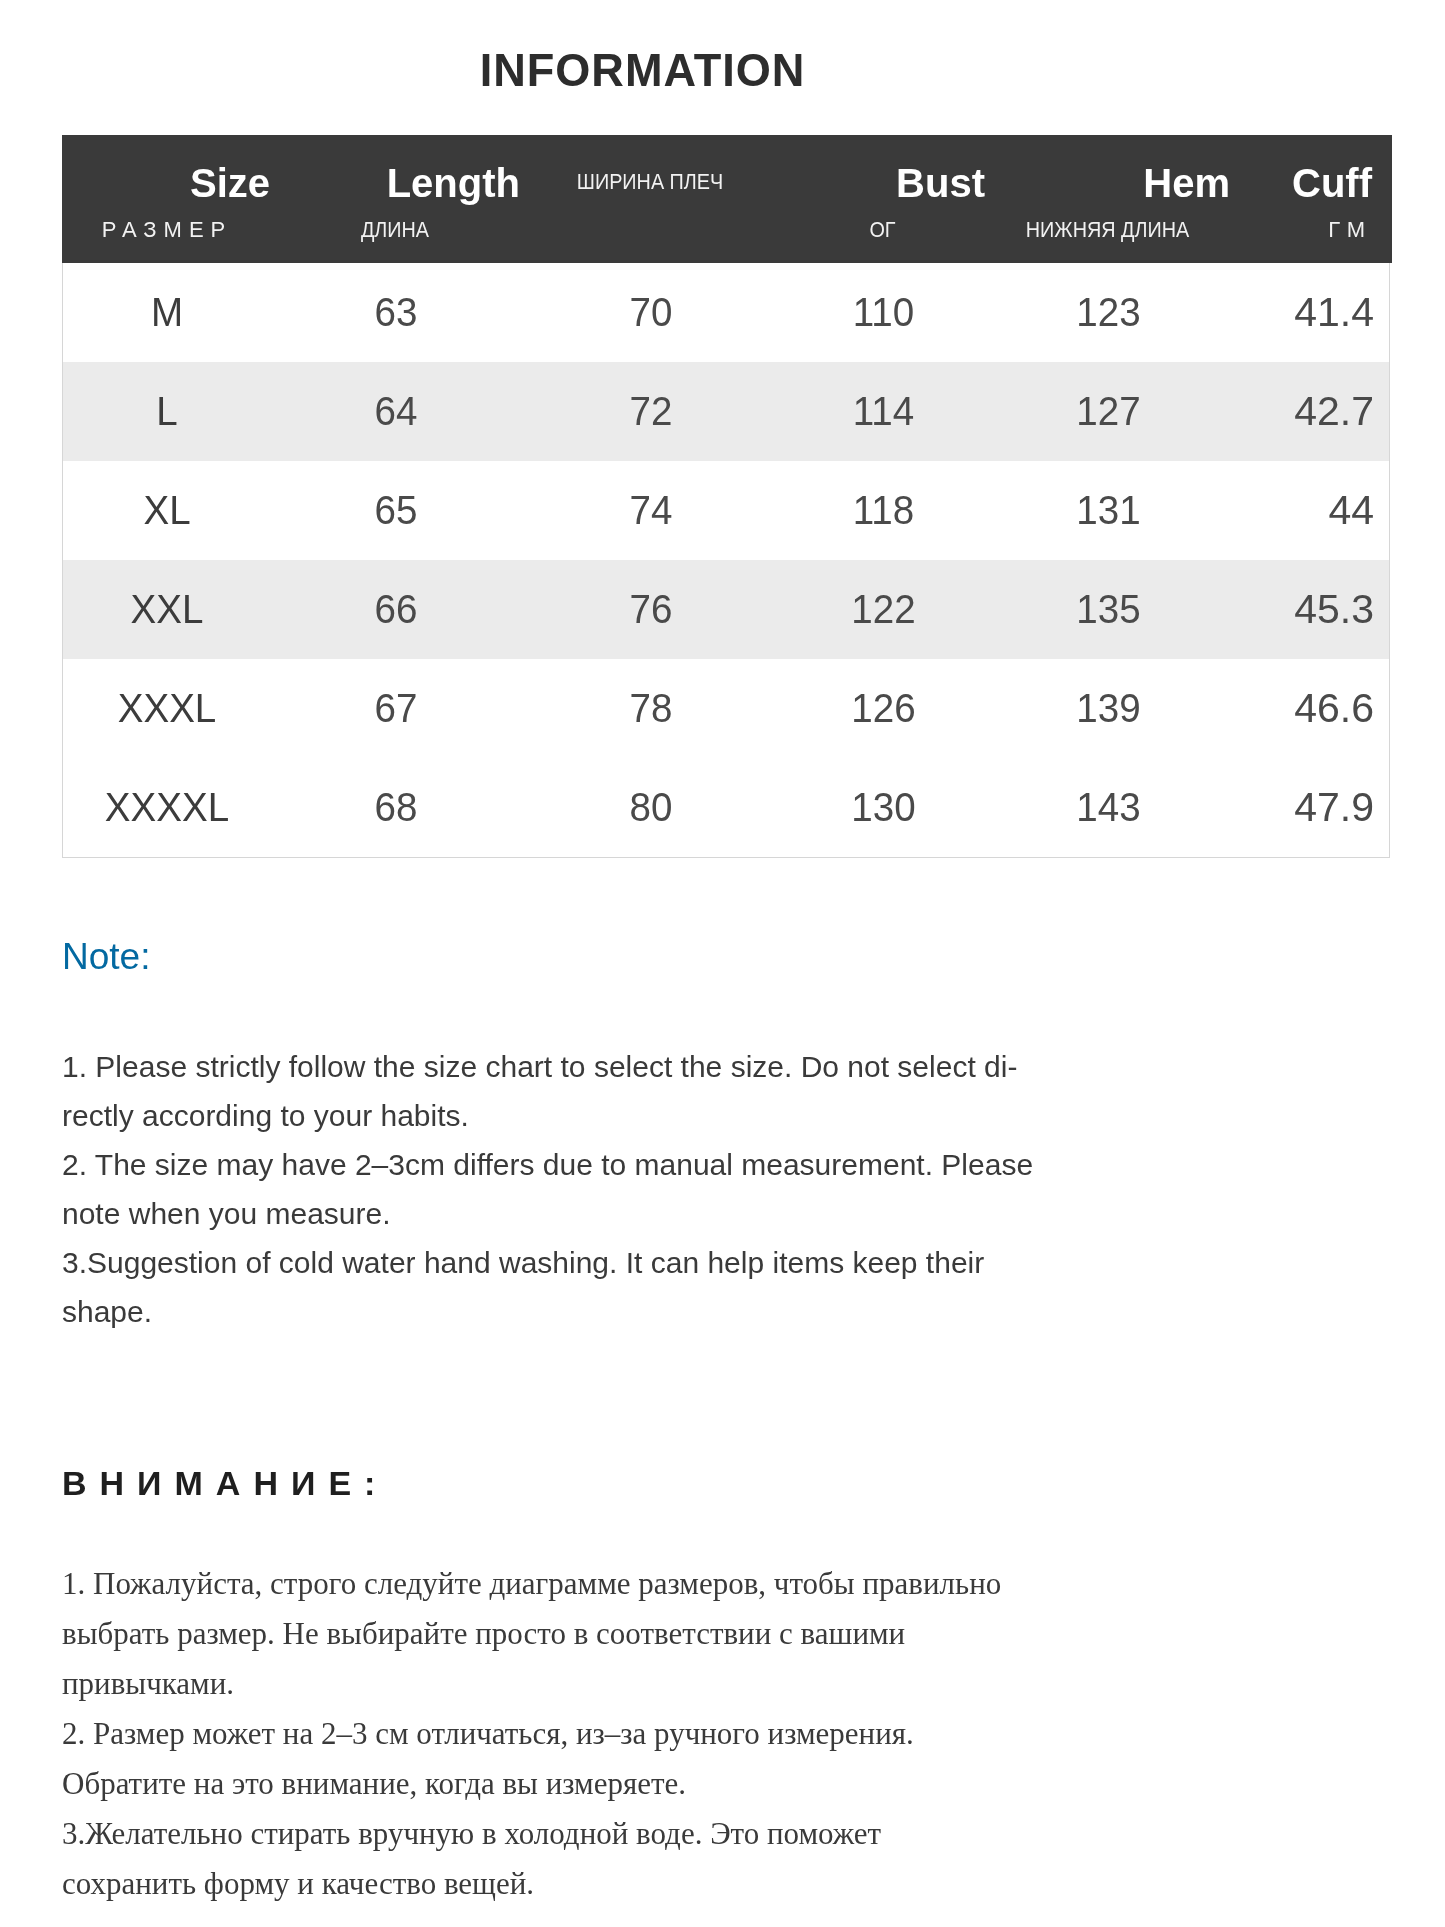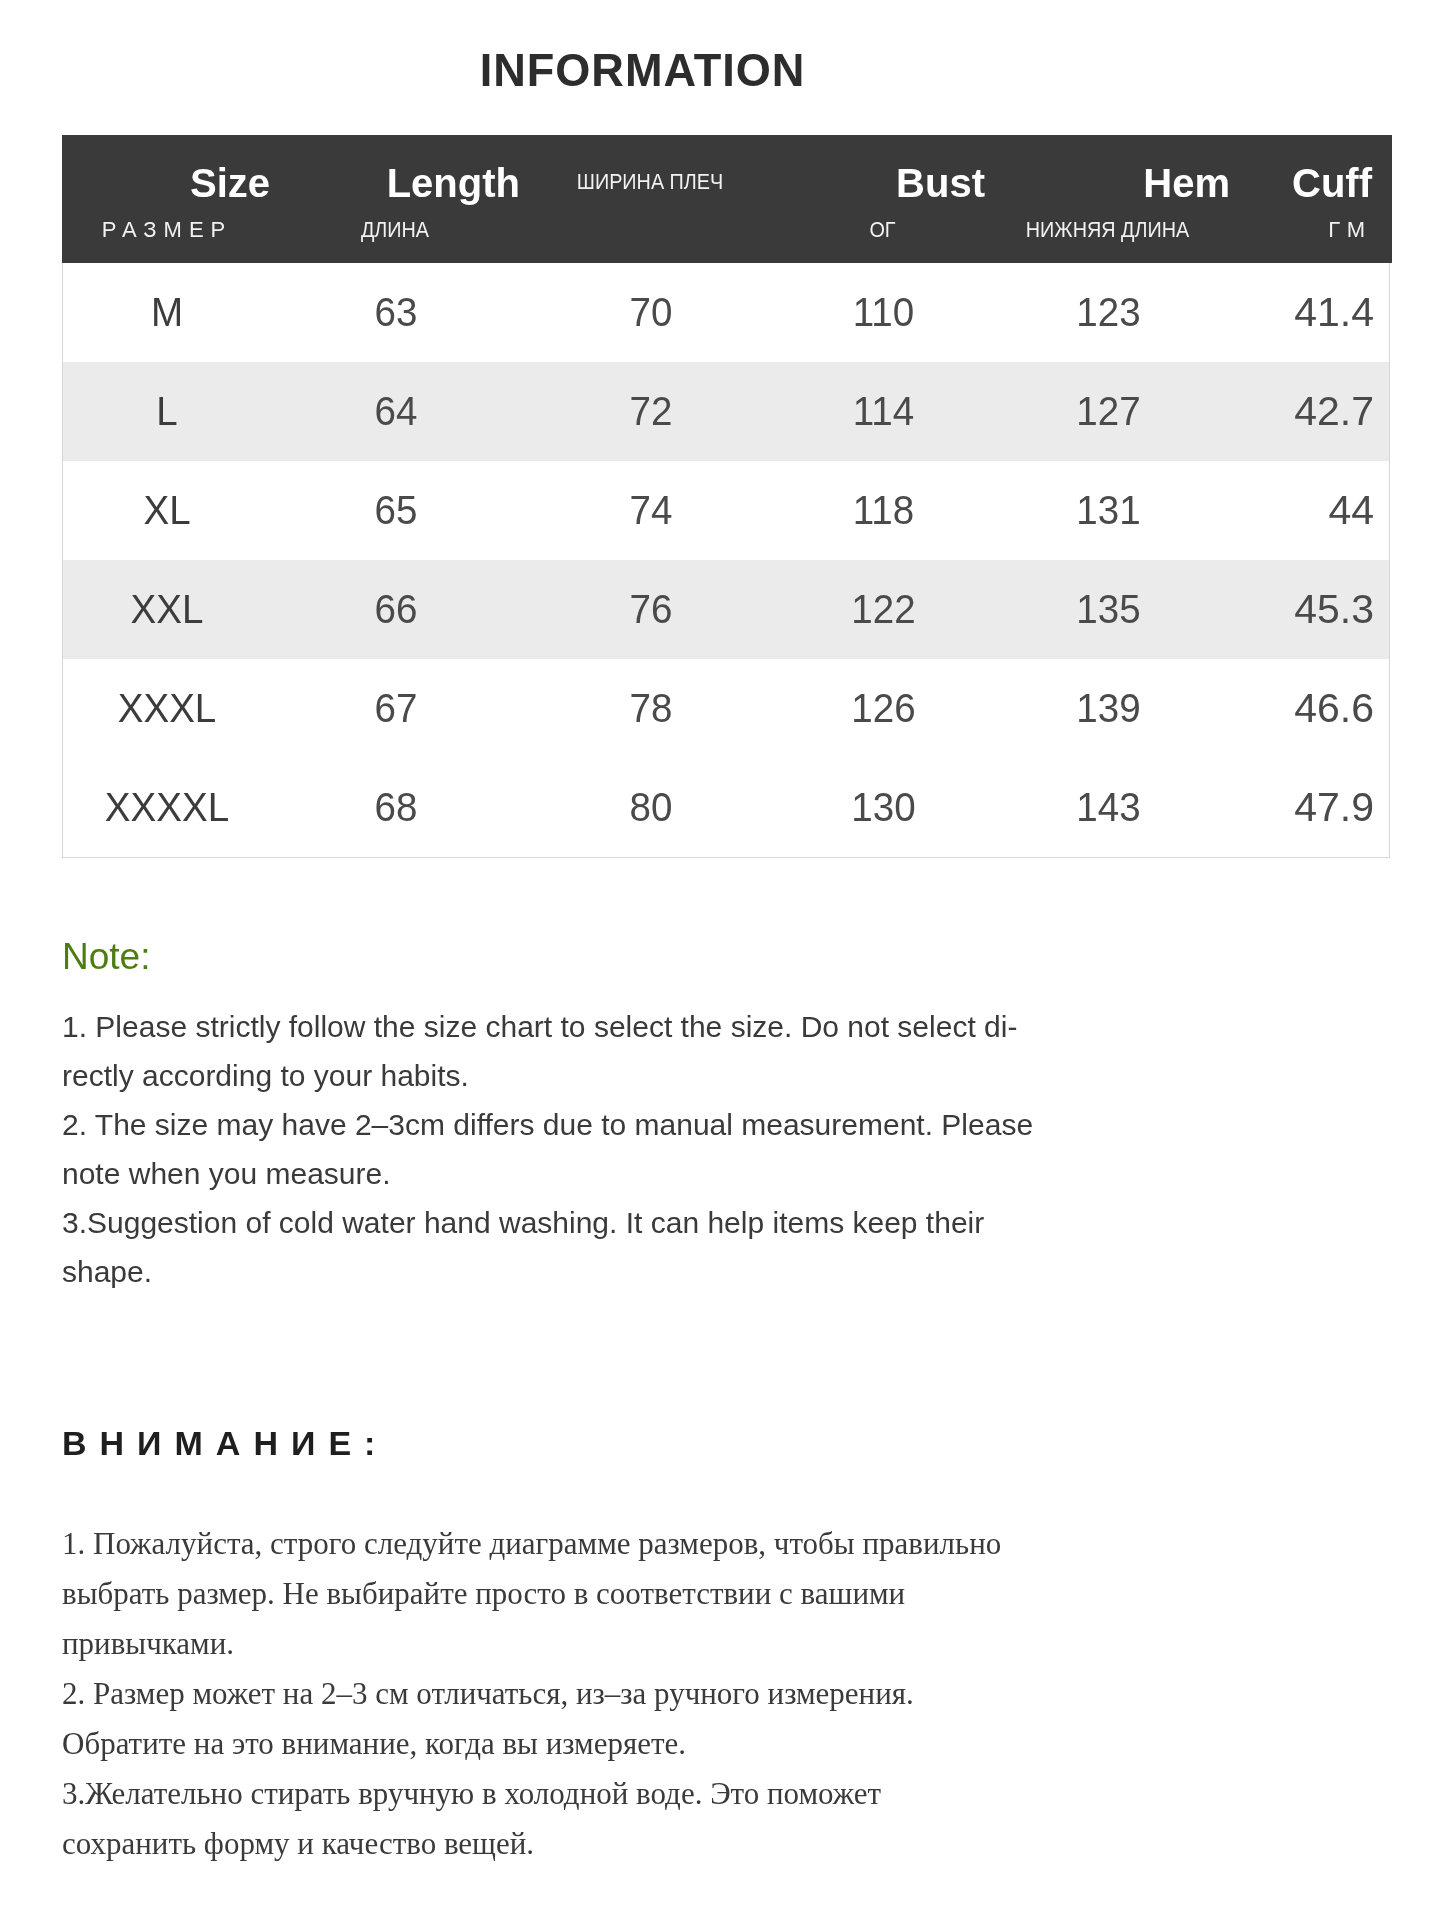--- a/index.html
+++ b/index.html
@@ -77,24 +77,24 @@
     color: #4a4a4a;
     transform: scaleX(0.94);
   }
   .td.size-cell { color: #3c3c3c; }
   .td.col-last { text-align: right; padding-right: 15px; transform: none; }
   
   .note-heading {
     margin-top: 78px;
     font-size: 37px;
     font-weight: 500;
-    color: #4d7c0f;
+    color: #0369a1;
   }
   .note-lines {
-    margin-top: 24px;
+    margin-top: 64px;
     font-size: 30px;
     line-height: 49px;
     color: #3a3a3a;
   }
   .note-lines .line { display: block; }
   .attention-heading {
     margin-top: 128px;
     font-size: 34px;
     font-weight: 700;
     letter-spacing: 13px;

